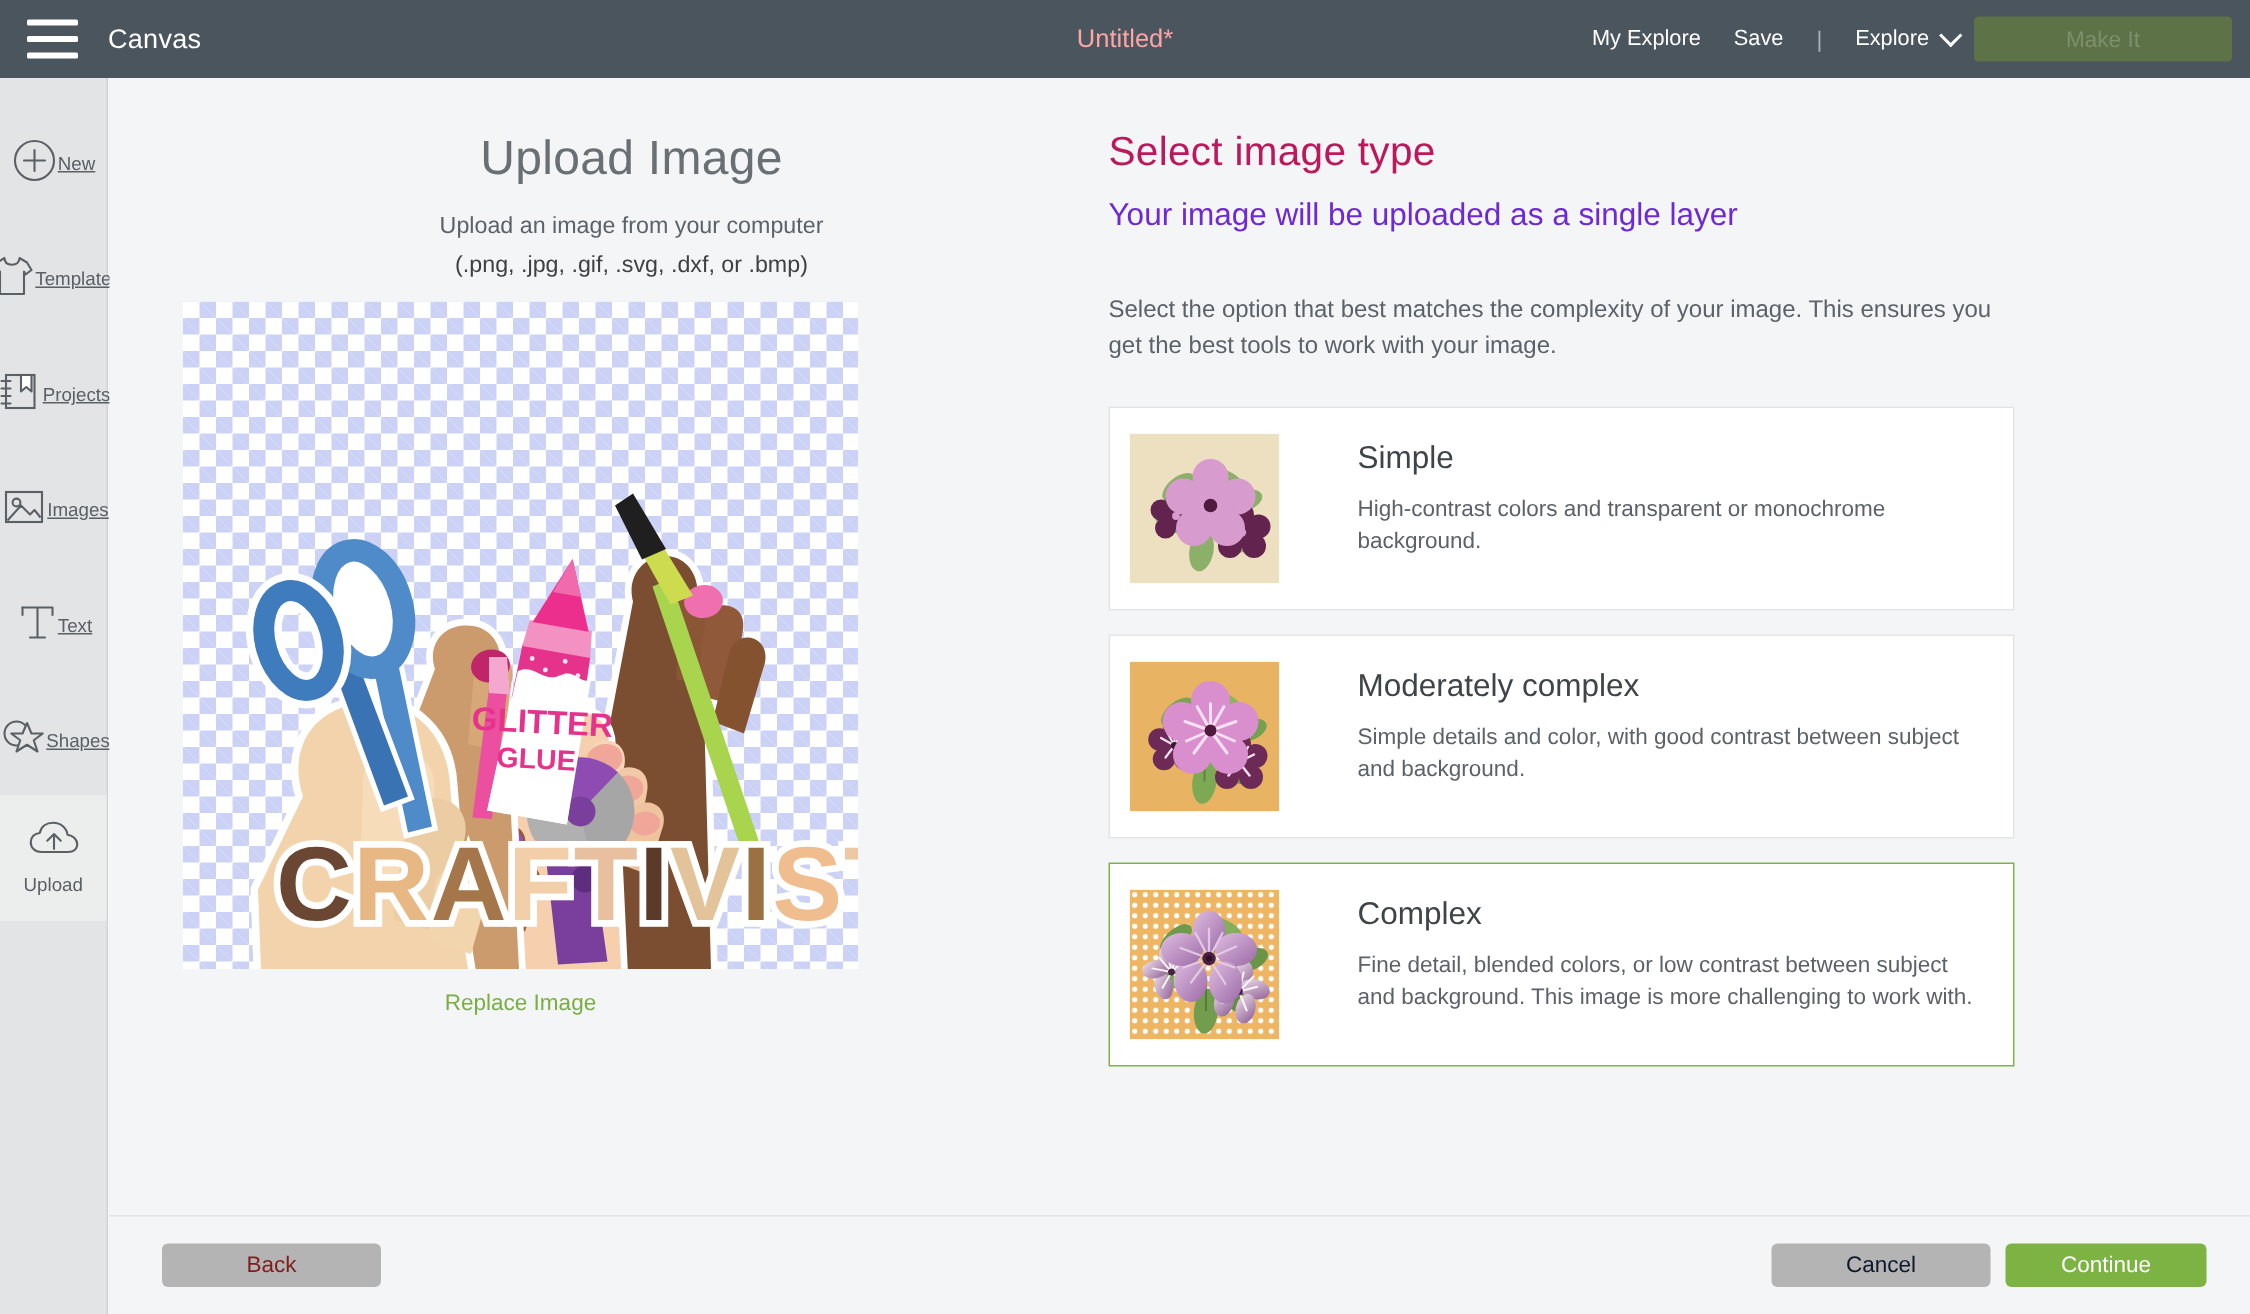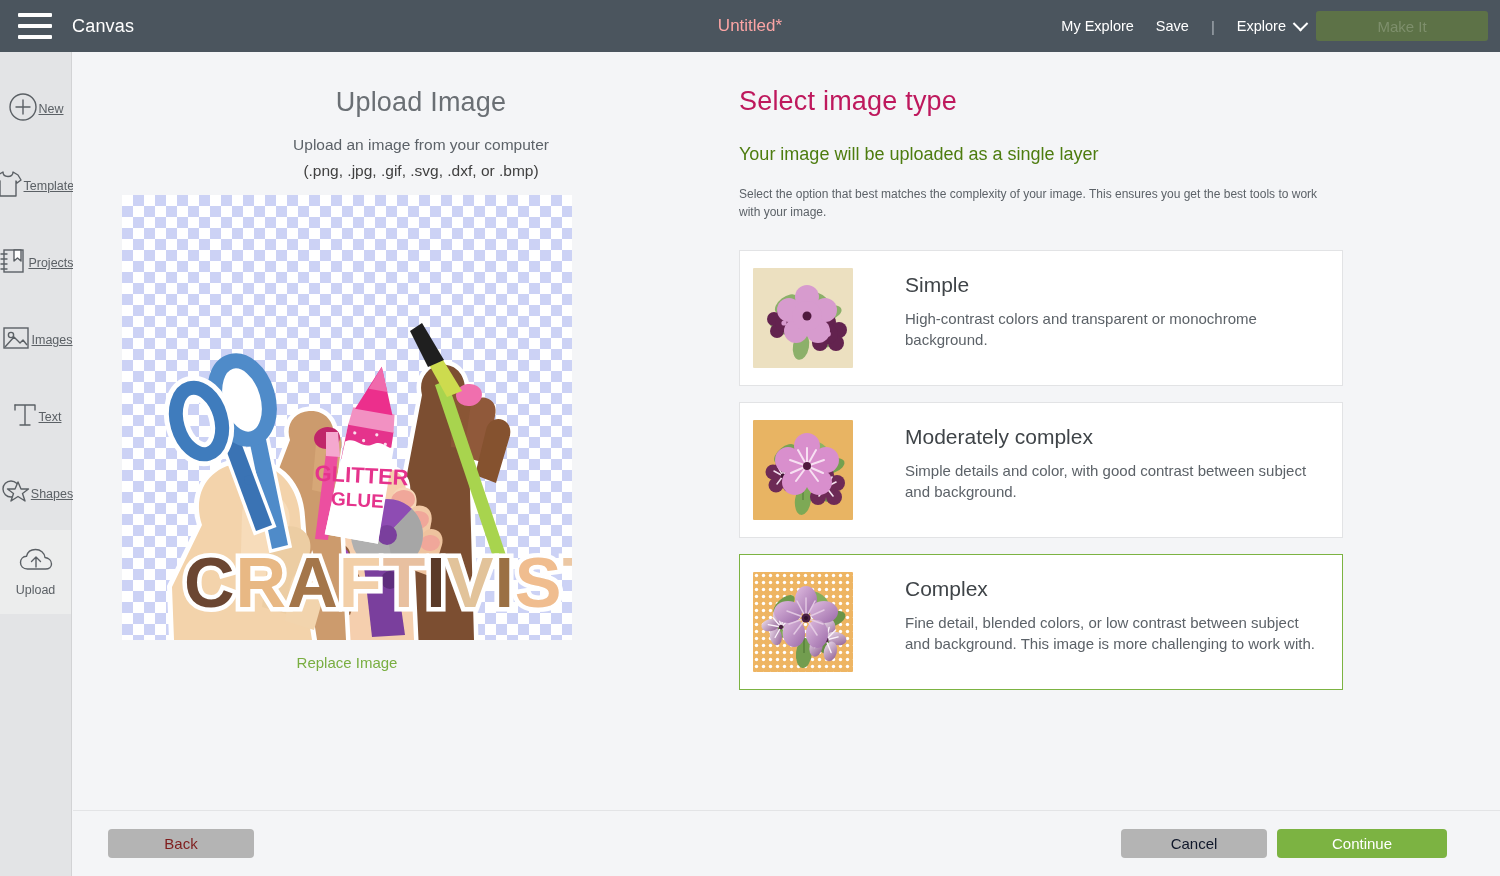--- a/index.html
+++ b/index.html
@@ -95,21 +95,21 @@
     position: absolute; left: 73px; top: 52px;
     width: 1427px; height: 758px;
     background: #f4f5f7;
   }
 
   
   .left-col {
     position: absolute; left: 48px; top: 0; width: 600px;
   }
   .h1 {
-    text-align: center; font-size: 27px; font-weight: 300;
+    text-align: center; font-size: 32px; font-weight: 300;
     color: #6a6f74; margin: 35px 0 0 0; letter-spacing: .2px;
   }
   .sub1 {
     text-align: center; font-size: 15.5px; color: #5c6268; margin-top: 18px;
   }
   .sub2 {
     text-align: center; font-size: 15.5px; color: #404040; margin-top: 8px;
   }
   .preview-wrap {
     margin-top: 15px;
@@ -132,24 +132,24 @@
 
   
   .right-col {
     position: absolute; left: 666px; top: 0; width: 620px;
   }
   .h2 {
     font-size: 27px; font-weight: 300; color: #be185d;
     margin: 34px 0 0 0; letter-spacing: .2px;
   }
   .rsub {
-    font-size: 18px; color: #4d7c0f; margin-top: 24px; line-height: 1.45;
+    font-size: 21px; color: #6d28d9; margin-top: 12px; line-height: 1.45;
   }
   .rsub2 {
-    font-size: 12px; color: #5c6268; margin-top: 19px; line-height: 1.48;
+    font-size: 16px; color: #5c6268; margin-top: 36px; line-height: 1.48;
     width: 590px;
   }
   .cards { margin-top: 28px; }
   .card {
     width: 604px; min-height: 122px;
     background: #ffffff;
     border: 1px solid #e2e3e5;
     border-radius: 0;
     margin-bottom: 16px;
     display: flex; align-items: flex-start;
@@ -188,21 +188,21 @@
   }
   .btn-back {
     width: 146px; margin-left: 35px;
     background: #b4b4b4; color: #7f1d1d; cursor: default;
   }
   .btn-cancel {
     width: 146px; background: #b4b4b4; color: #0f172a;
     margin-left: auto; margin-right: 10px;
   }
   .btn-continue {
-    width: 170px; background: #7cb342; color: #ffffff; margin-right: 53px;
+    width: 134px; background: #7cb342; color: #ffffff; margin-right: 29px;
   }
 </style>
 </head>
 <body>
 
 <div class="topbar">
   <div class="hamburger">
     <span></span>
       <span></span>
       <span></span>

